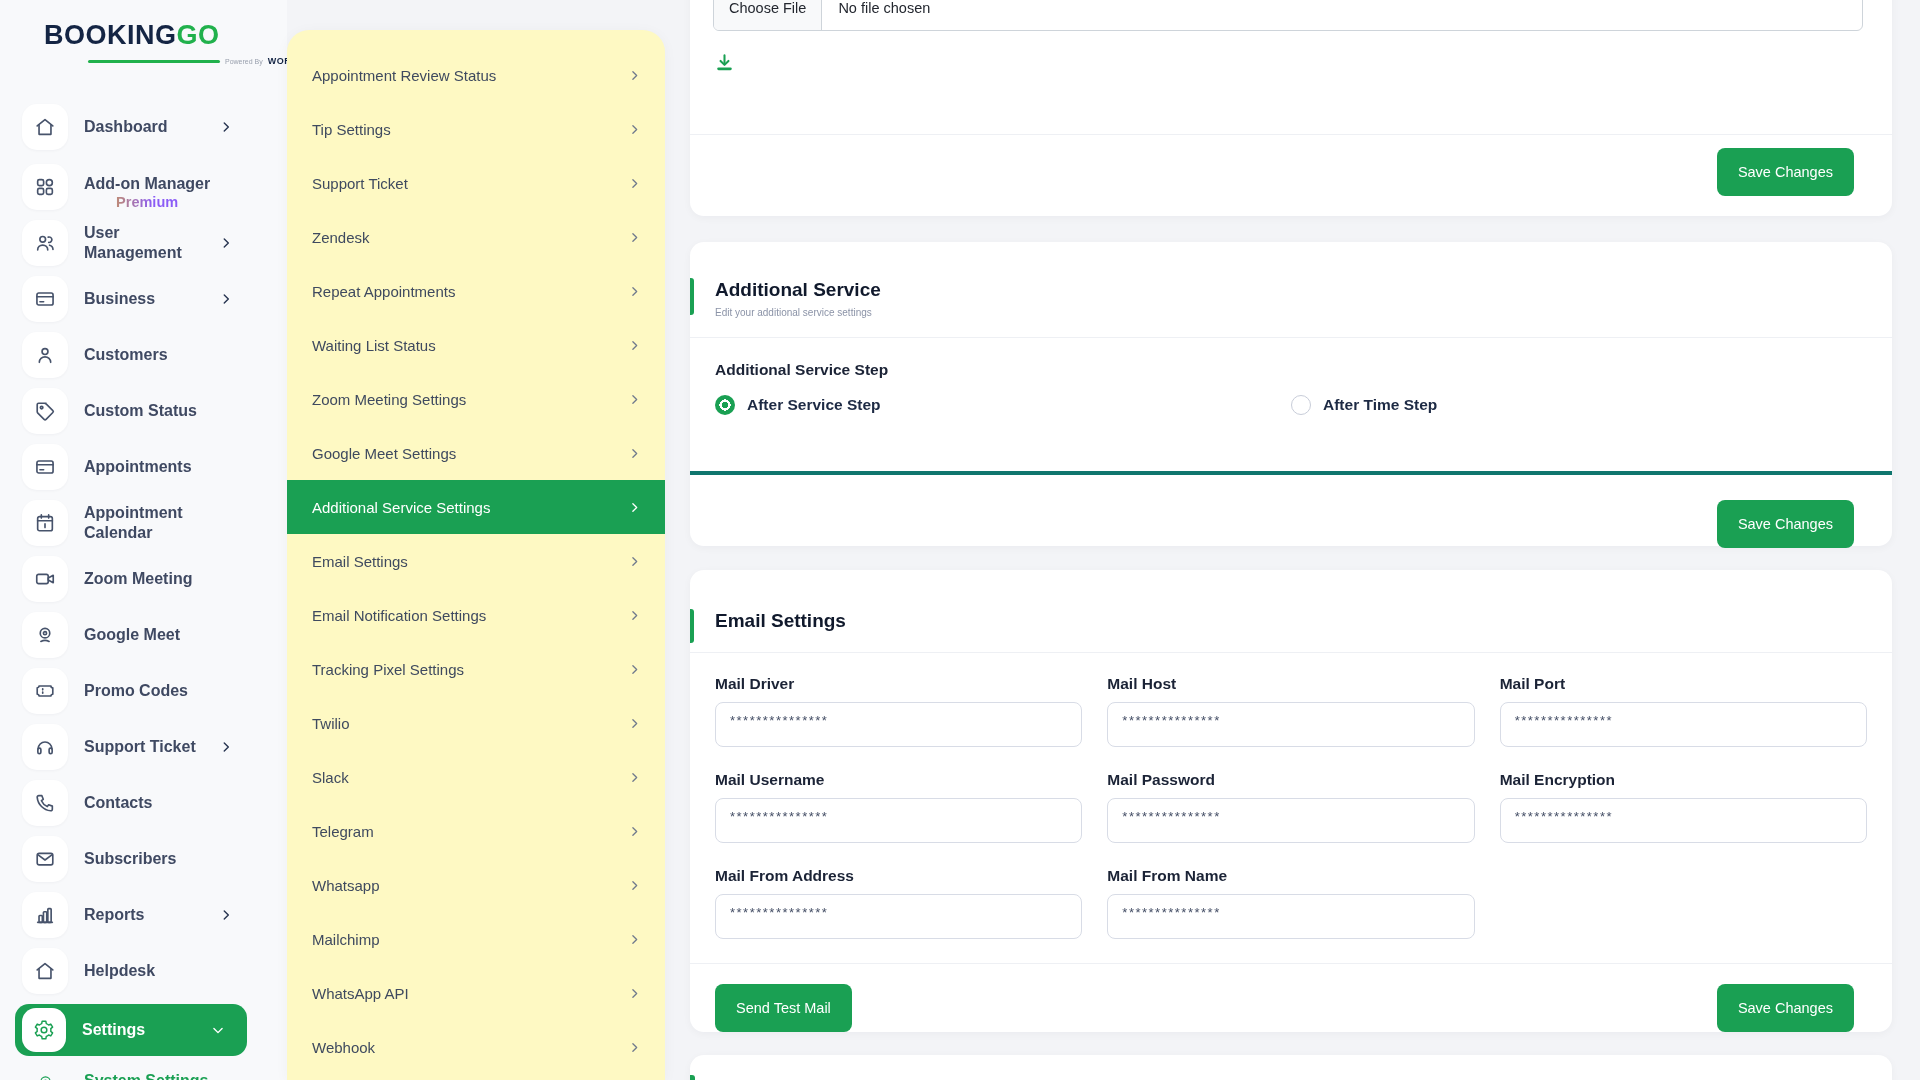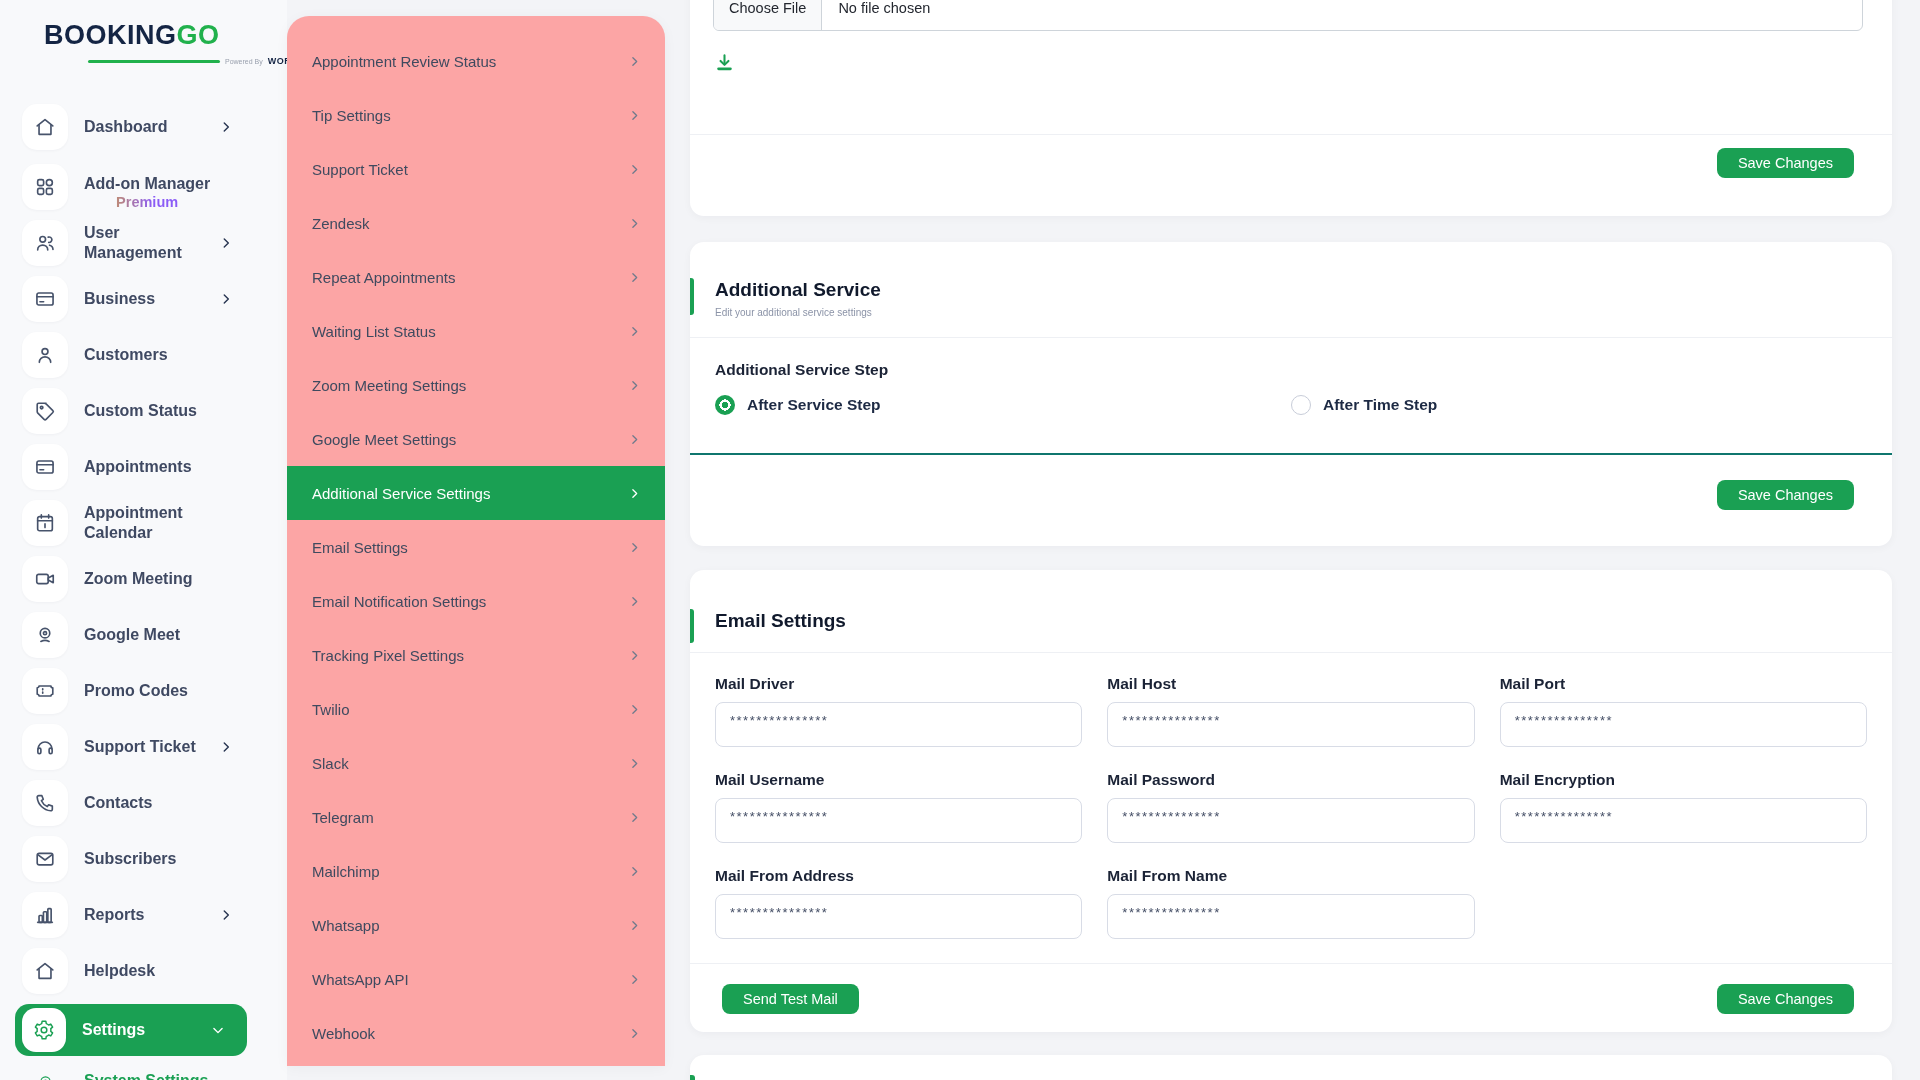--- a/index.html
+++ b/index.html
@@ -37,22 +37,22 @@
   .nav-item.active { background:#1aa053; border-radius:14px; height:52px; padding-right:8px; }
   .nav-item.active .nav-icon { border-radius:14px; width:44px; height:44px; color:#1aa053; }
   .nav-item.active .nav-label { color:#ffffff; }
   .nav-item.active .nav-chevron { color:#ffffff; }
   .nav-item.sublink { height:30px; padding-left:24px; }
   .nav-item.sublink .nav-dot { flex:none; width:13px; height:13px; display:flex; color:#1aa053; }
   .nav-item.sublink .nav-dot svg { width:13px; height:13px; }
   .nav-item.sublink .nav-label { color:#1aa053; margin-left:16px; }
 
   
-  .submenu { position:absolute; left:287px; top:16px; width:378px; height:1050px;
-    background:#fca5a5; border-radius:22px 22px 0 0; padding-top:18px; overflow:hidden;
+  .submenu { position:absolute; left:287px; top:30px; width:378px; height:1050px;
+    background:#fef9c3; border-radius:22px 22px 0 0; padding-top:18px; overflow:hidden;
     box-shadow:0 2px 14px rgba(20,30,60,.04); }
   .submenu-item { height:54px; display:flex; align-items:center; justify-content:space-between;
     padding:0 24px 0 25px; font-size:15px; color:#3f4a5f; cursor:pointer; }
   .submenu-item .chev { display:flex; color:#707a8c; }
   .submenu-item .chev svg { width:13px; height:13px; }
   .submenu-item.active { background:#1aa053; color:#ffffff; }
   .submenu-item.active .chev { color:#ffffff; }
 
   
   .content { position:absolute; left:690px; top:0; width:1202px; height:1080px; }
@@ -67,33 +67,33 @@
     background:#fff; overflow:hidden; font-size:14.5px; color:#23272f; cursor:pointer; }
   .file-btn { display:flex; align-items:center; padding:0 15px; background:#f8f9fa;
     border-right:1px solid #ced4da; }
   .file-name { display:flex; align-items:center; padding:0 16px; }
   .download-row { margin:22px 0 0 25px; height:20px; }
   .download-row svg { width:19px; height:19px; }
   .card-upload .card-sep { margin-top:61px; }
   .footer-end { display:flex; justify-content:flex-end; align-items:center; padding:13px 38px 24px; }
 
   
-  .btn-green { height:30px; padding:0 21px; background:#1aa053; color:#fff; border:none;
-    border-radius:8px; font-size:14.5px; font-weight:500; font-family:inherit; cursor:pointer;margin-left:7px; }
+  .btn-green { height:48px; padding:0 21px; background:#1aa053; color:#fff; border:none;
+    border-radius:8px; font-size:14.5px; font-weight:500; font-family:inherit; cursor:pointer; }
 
   
   .card-header { position:relative; padding:21px 25px 19px; border-bottom:1px solid #eef0f4;margin-top:16px; }
   .card-header::before { content:""; position:absolute; left:0; top:20px; width:4px; height:37px;
     background:#1aa053; border-radius:0 3px 3px 0; }
   .card-title { font-size:19px; font-weight:700; color:#10192c; }
   .card-subtitle { margin-top:6px; font-size:10px; color:#8b93a7; }
 
   
   .card-addsvc { top:242px; height:304px; }
-  .addsvc-body { padding:23px 25px 38px; border-bottom:2px solid #0f766e; }
+  .addsvc-body { padding:23px 25px 56px; border-bottom:4px solid #0f766e; }
   .step-label { font-size:15.5px; font-weight:600; color:#1b2336; }
   .radio-row { display:flex; margin-top:16px; }
   .radio-col { width:50%;text-align:right; }
   .radio { display:flex; align-items:center; gap:12px; font-size:15.5px; font-weight:600;
     color:#1d2a44; cursor:pointer; }
   .rb { flex:none; width:20px; height:20px; border-radius:50%; }
   .rb.on { background:radial-gradient(circle at center,#1aa053 0 3.5px,#ffffff 3.5px 5.6px,#1aa053 5.6px); }
   .rb.off { border:1px solid #c8cdd9; background:#fff; }
   .addsvc-footer { padding:25px 38px 0; display:flex; justify-content:flex-end; }
 
@@ -488,29 +488,29 @@
       </div>
       <div class="submenu-item">
         <span class="submenu-label">Telegram</span>
         <span class="chev">
           <svg viewBox="0 0 24 24" fill="none" stroke="currentColor" stroke-width="2.4" stroke-linecap="round" stroke-linejoin="round">
             <path d="M9 5l7 7-7 7"></path>
           </svg>
         </span>
       </div>
       <div class="submenu-item">
+        <span class="submenu-label">Whatsapp</span>
+        <span class="chev">
+          <svg viewBox="0 0 24 24" fill="none" stroke="currentColor" stroke-width="2.4" stroke-linecap="round" stroke-linejoin="round">
+            <path d="M9 5l7 7-7 7"></path>
+          </svg>
+        </span>
+      </div>
+      <div class="submenu-item">
         <span class="submenu-label">Mailchimp</span>
-        <span class="chev">
-          <svg viewBox="0 0 24 24" fill="none" stroke="currentColor" stroke-width="2.4" stroke-linecap="round" stroke-linejoin="round">
-            <path d="M9 5l7 7-7 7"></path>
-          </svg>
-        </span>
-      </div>
-      <div class="submenu-item">
-        <span class="submenu-label">Whatsapp</span>
         <span class="chev">
           <svg viewBox="0 0 24 24" fill="none" stroke="currentColor" stroke-width="2.4" stroke-linecap="round" stroke-linejoin="round">
             <path d="M9 5l7 7-7 7"></path>
           </svg>
         </span>
       </div>
       <div class="submenu-item">
         <span class="submenu-label">WhatsApp API</span>
         <span class="chev">
           <svg viewBox="0 0 24 24" fill="none" stroke="currentColor" stroke-width="2.4" stroke-linecap="round" stroke-linejoin="round">

